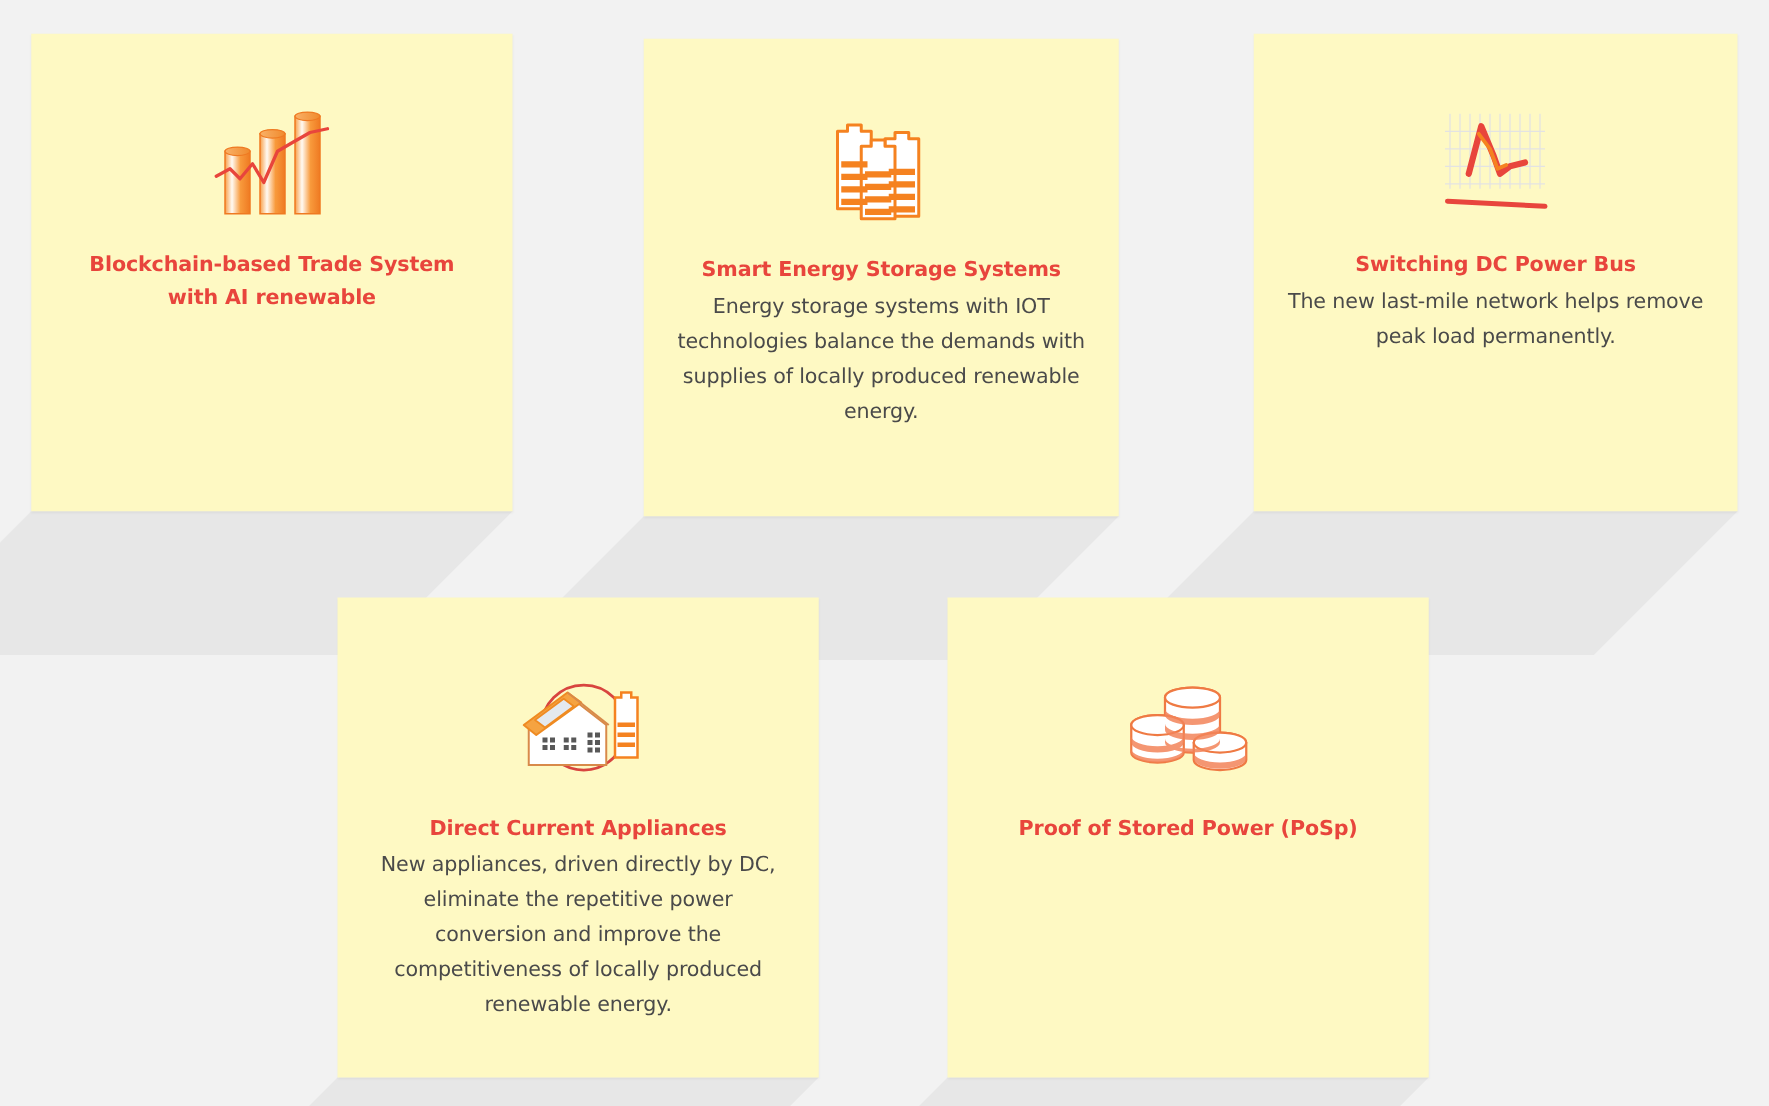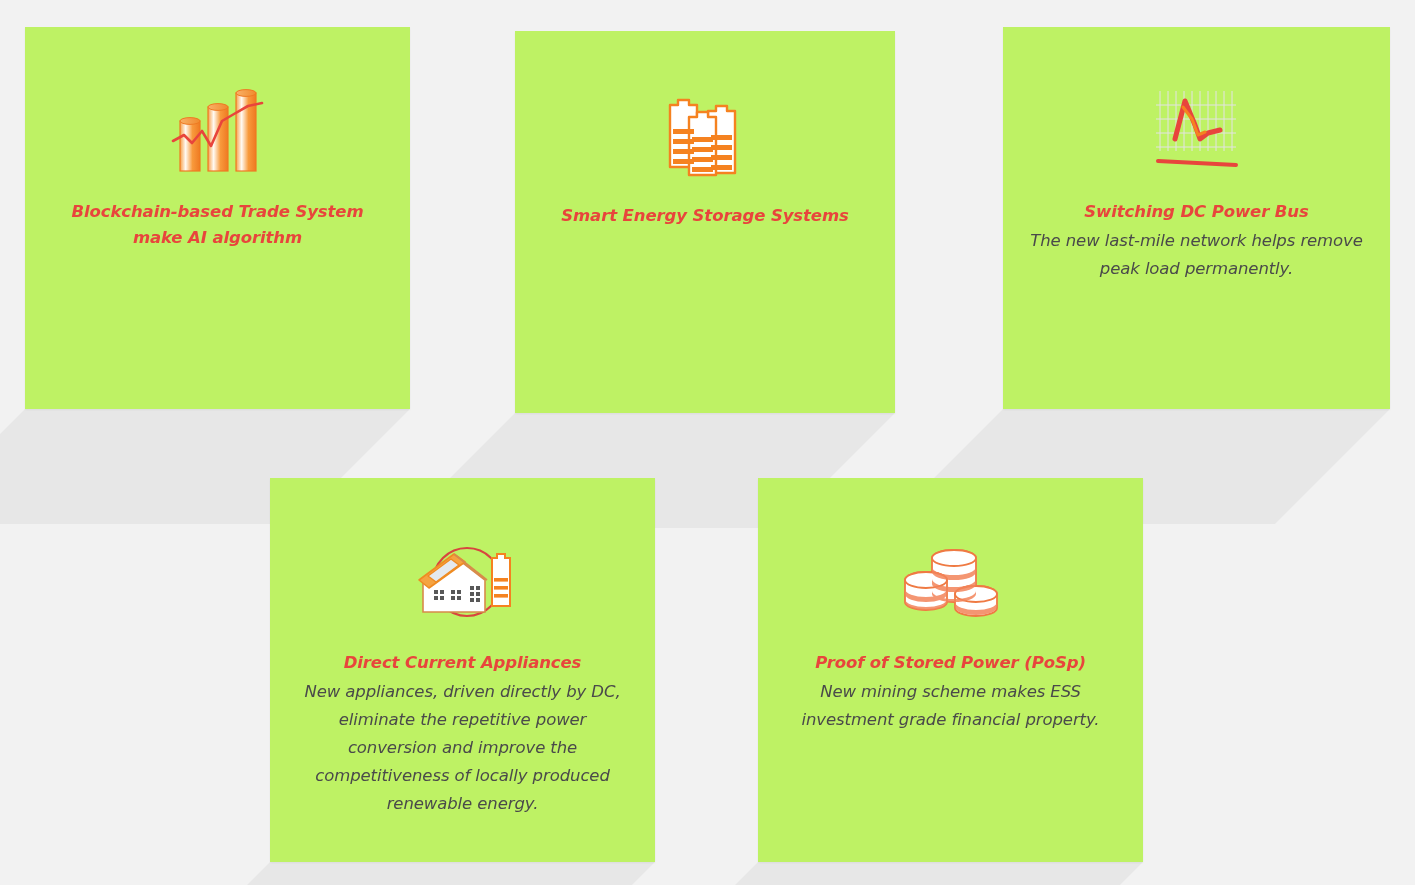--- a/index.html
+++ b/index.html
@@ -48,26 +48,25 @@
     transform-origin: top right;
     z-index: 0;
     pointer-events: none;
   }
 
   .card {
     position: relative;
     z-index: 1;
     width: 100%;
     height: 100%;
-    background: #bef264;
+    background: #fef9c3;
     box-sizing: border-box;
     padding: 52px 22px 20px 22px;
     text-align: center;
     box-shadow: 0 1px 2px rgba(0,0,0,0.05);
-    font-style: italic;
   }
 
   .icon-box {
     height: 104px;
     display: flex;
     align-items: center;
     justify-content: center;
     margin-bottom: 16px;
   }
   .icon-box svg { display: block; }
@@ -121,21 +120,21 @@
           <ellipse cx="48" cy="22" rx="10" ry="3.4" fill="url(#barcap)" stroke="#ef7a22" stroke-width="1"></ellipse>
 
           <rect x="66" y="8" width="20" height="78" fill="url(#barg)" stroke="#ef7a22" stroke-width="1.2"></rect>
           <ellipse cx="76" cy="8" rx="10" ry="3.4" fill="url(#barcap)" stroke="#ef7a22" stroke-width="1"></ellipse>
 
           <polyline points="3,56 14,50 22,58 32,46 41,61 52,36 64,29 78,21 92,18" fill="none" stroke="#e8453c" stroke-width="2.6" stroke-linecap="round" stroke-linejoin="round"></polyline>
         </svg>
       </div>
       <h3 class="card-title">
         <span>Blockchain-based Trade System</span><br>
-        <span>make AI algorithm</span>
+        <span>with AI renewable</span>
       </h3>
     </div>
   </div>
 
   <div class="card-wrap" style="left:515px; top:31px; width:380px; height:382px;">
     <div class="long-shadow"></div>
     <div class="card">
       <div class="icon-box">
         <svg width="94" height="92" viewBox="0 0 94 92" aria-hidden="true">
           <g stroke="#f58220" stroke-width="2.4" fill="#ffffff" stroke-linejoin="round">
@@ -159,20 +158,21 @@
             <rect x="53" y="76" width="21" height="5"></rect>
 
             <rect x="34" y="48" width="21" height="5"></rect>
             <rect x="34" y="58" width="21" height="5"></rect>
             <rect x="34" y="68" width="21" height="5"></rect>
             <rect x="34" y="78" width="21" height="5"></rect>
           </g>
         </svg>
       </div>
       <h3 class="card-title">Smart Energy Storage Systems</h3>
+      <p class="card-desc">Energy storage systems with IOT technologies balance the demands with supplies of locally produced renewable energy.</p>
     </div>
   </div>
 
   <div class="card-wrap" style="left:270px; top:478px; width:385px; height:384px;">
     <div class="long-shadow"></div>
     <div class="card">
       <div class="icon-box">
         <svg width="108" height="92" viewBox="0 0 108 92" aria-hidden="true">
 
           <circle cx="58" cy="46" r="34" fill="none" stroke="#d8453f" stroke-width="2.2"></circle>
@@ -274,17 +274,16 @@
             <path d="M33,55 a22,8 0 0 0 44,0 v3 a22,8 0 0 1 -44,0 z"></path>
 
             <path d="M6,53 a21,8 0 0 0 42,0 v5 a21,8 0 0 1 -42,0 z"></path>
             <path d="M6,63 a21,8 0 0 0 42,0 v3 a21,8 0 0 1 -42,0 z"></path>
 
             <path d="M56,66 a21,8 0 0 0 42,0 v5 a21,8 0 0 1 -42,0 z"></path>
           </g>
         </svg>
       </div>
       <h3 class="card-title">Proof of Stored Power (PoSp)</h3>
-      <p class="card-desc">New mining scheme makes ESS investment grade financial property.</p>
     </div>
   </div>
 
 </div>
 
 </body></html>

